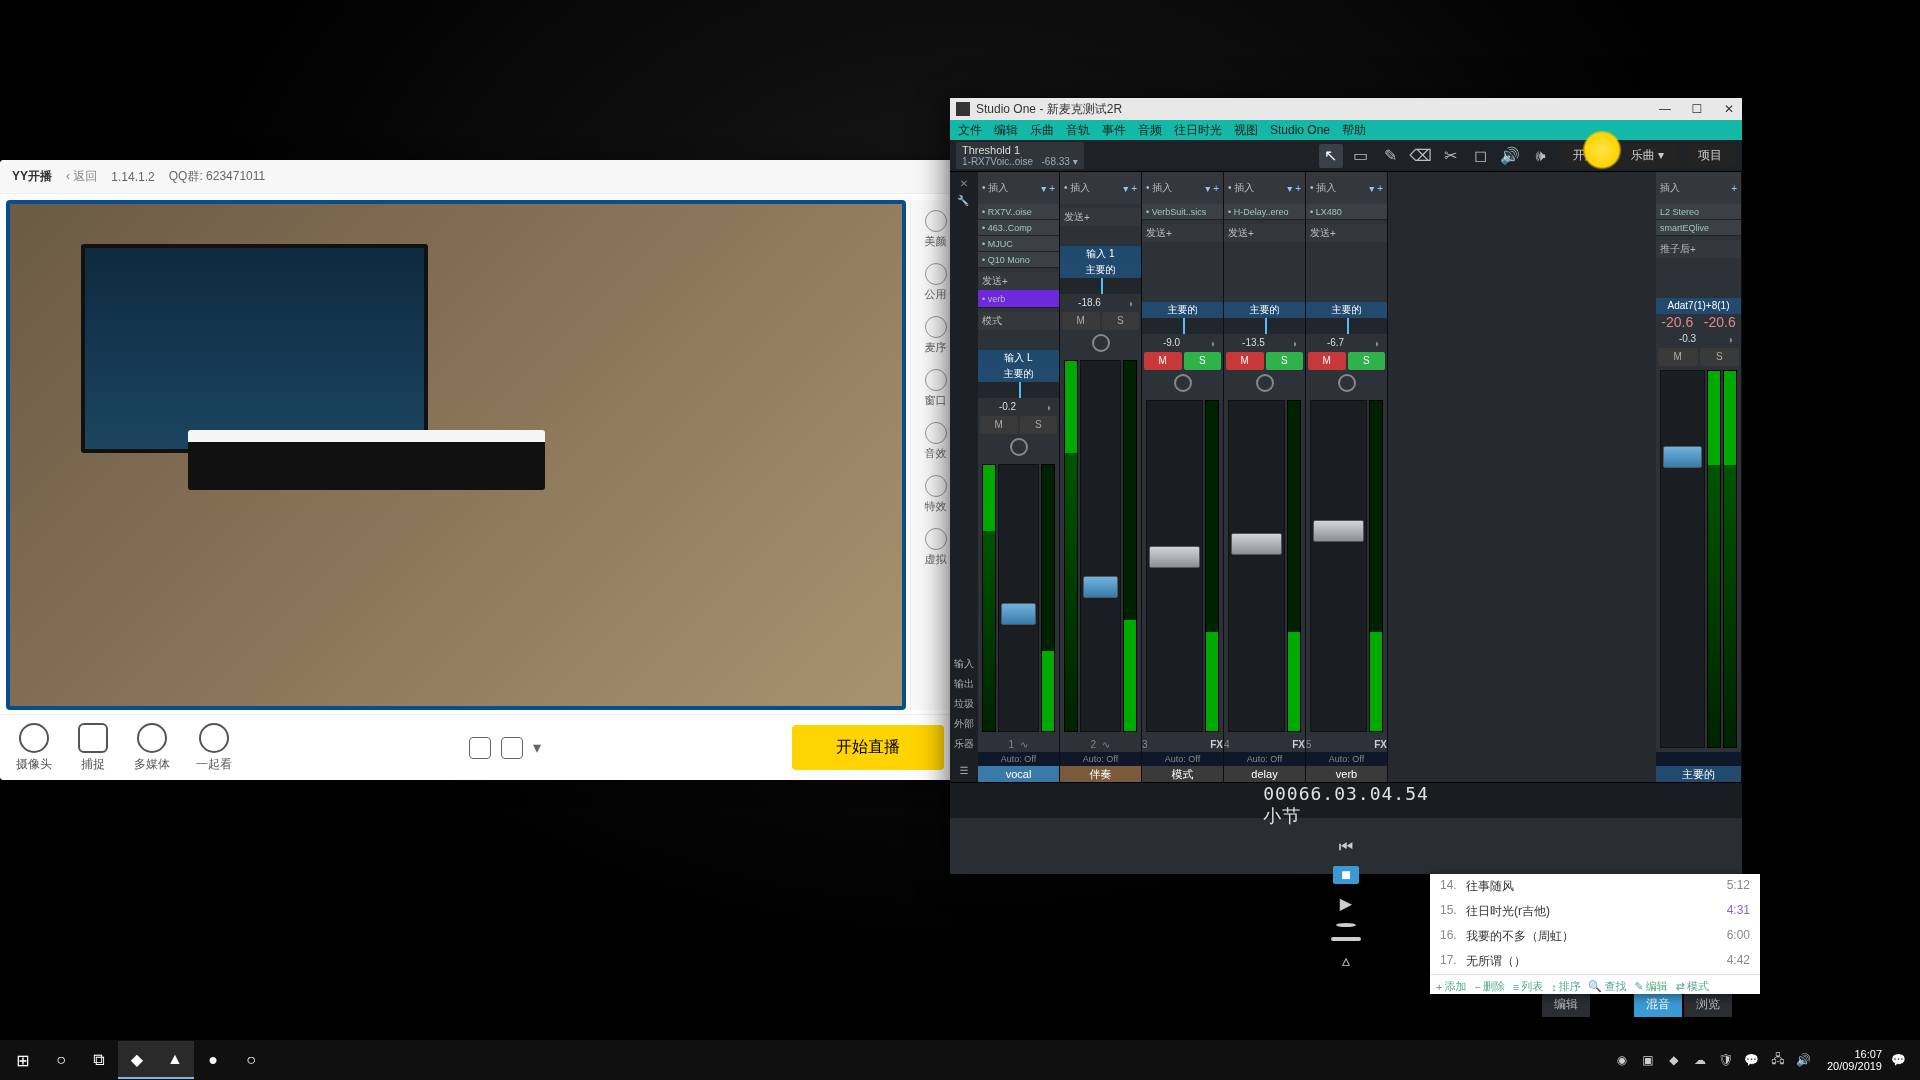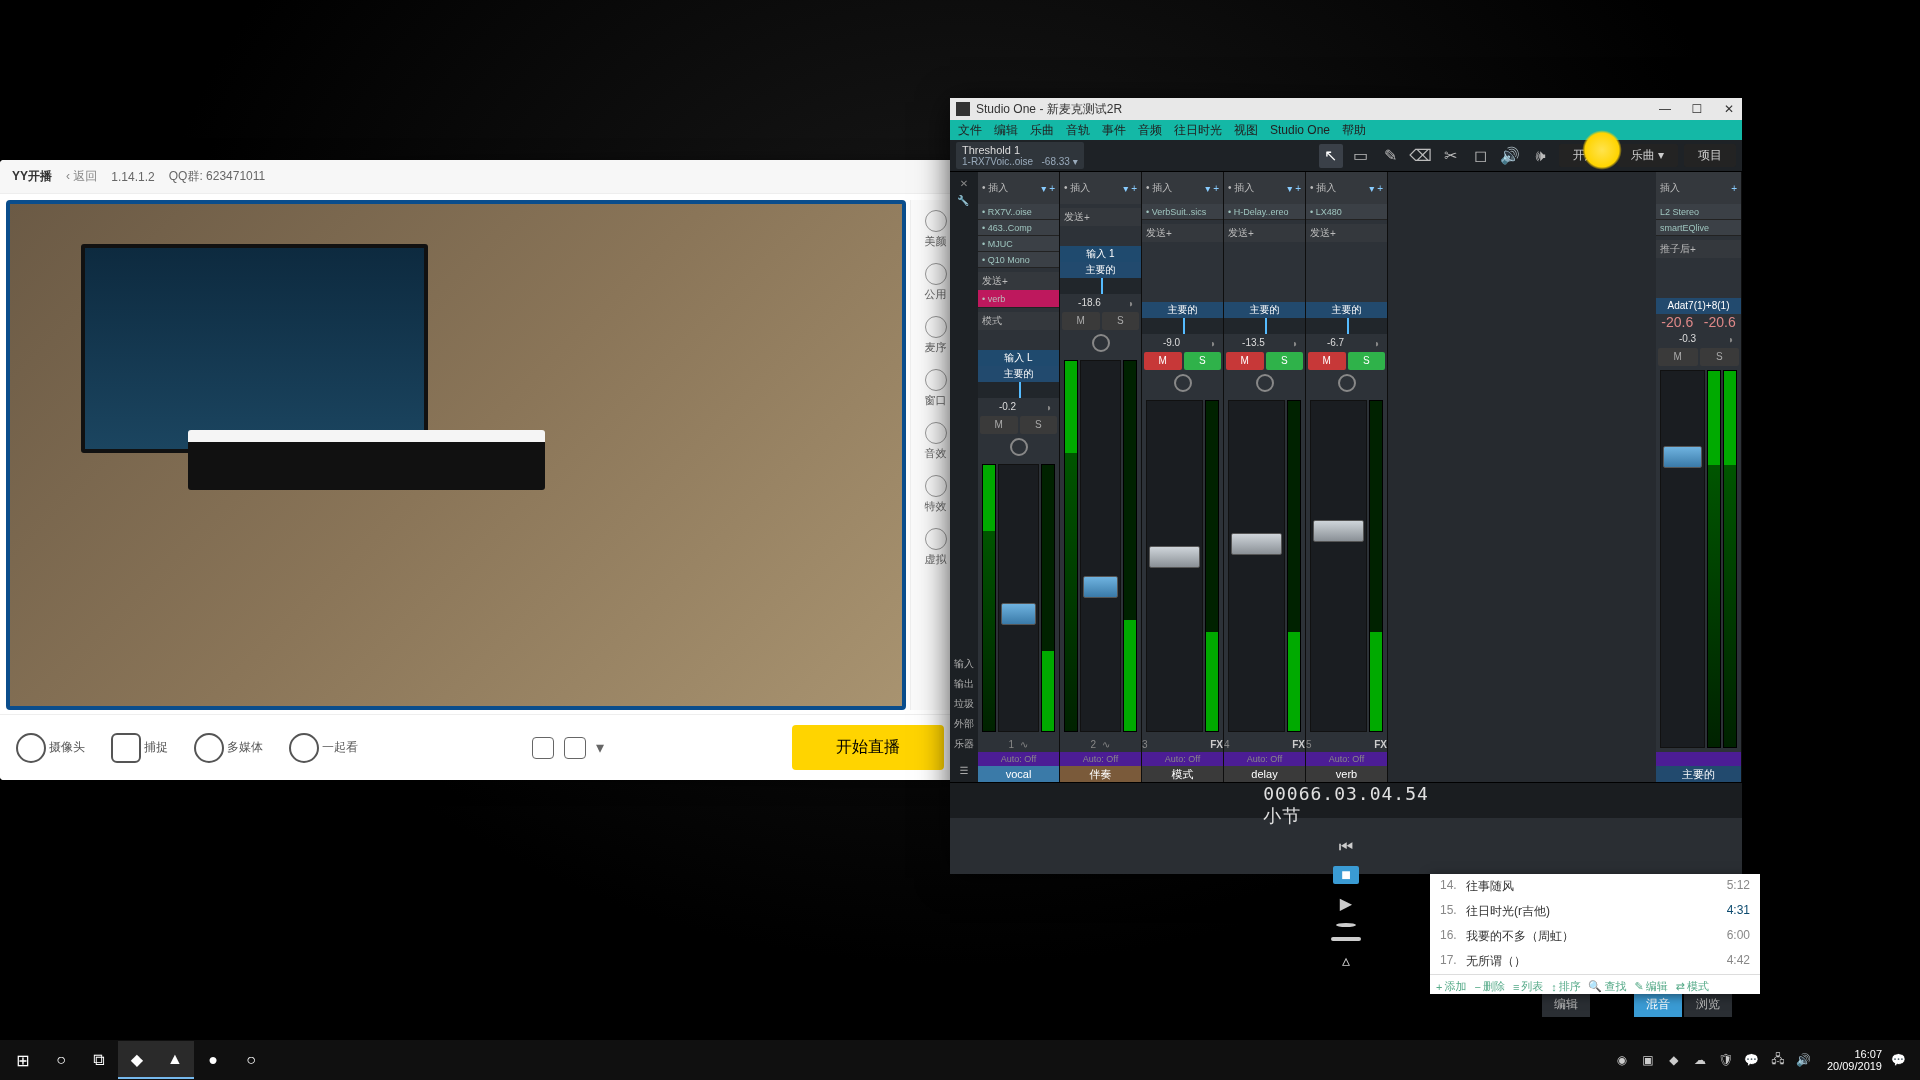--- a/index.html
+++ b/index.html
@@ -13,21 +13,21 @@
 .yy-title { height:34px; background:#f7f7f7; display:flex; align-items:center; gap:14px; padding:0 12px; font-size:12px; color:#666; border-bottom:1px solid #eee; }
 .yy-logo { font-weight:700; color:#333; }
 .yy-back { color:#888; cursor:pointer; }
 .yy-video { position:absolute; left:6px; top:40px; right:54px; bottom:70px; border:4px solid #0a4d8c; border-radius:4px; background:linear-gradient(135deg,#6b5a45 0%,#8a7558 50%,#a89370 100%); overflow:hidden; }
 .yy-video::before { content:""; position:absolute; left:8%; top:8%; width:38%; height:40%; background:linear-gradient(180deg,#0d2a3f,#1b4560); border:4px solid #111; border-radius:3px; }
 .yy-video::after { content:""; position:absolute; left:20%; top:45%; width:40%; height:12%; background:linear-gradient(180deg,#f5f5f5 20%,#111 20%); border-radius:3px; }
 .yy-side { position:absolute; right:0; top:40px; width:50px; bottom:70px; background:#fafafa; border-left:1px solid #eee; display:flex; flex-direction:column; align-items:center; gap:14px; padding-top:10px; font-size:11px; color:#666; }
 .yy-side .itm { display:flex; flex-direction:column; align-items:center; gap:2px; cursor:pointer; }
 .yy-side .ic { width:22px; height:22px; border:1.5px solid #999; border-radius:50%; }
 .yy-bottom { position:absolute; left:0; right:0; bottom:0; height:66px; background:#fff; display:flex; align-items:center; padding:0 16px; gap:26px; border-top:1px solid #eee; }
-.yy-btn { display:flex; flex-direction:row; align-items:center; gap:3px; font-size:12px; color:#555; cursor:pointer; }
+.yy-btn { display:flex; flex-direction:column; align-items:center; gap:3px; font-size:12px; color:#555; cursor:pointer; }
 .yy-btn .bic { width:30px; height:30px; border:2px solid #555; border-radius:6px; }
 .yy-btn .bic.r { border-radius:50%; }
 .yy-start { margin-left:auto; background:#ffd400; color:#000; font-size:16px; font-weight:500; padding:12px 44px; border-radius:4px; cursor:pointer; }
 .yy-microw { display:flex; gap:10px; align-items:center; margin-left:auto; margin-right:14px; }
 .yy-microw .mi { width:22px; height:22px; border:1.5px solid #666; border-radius:4px; }
 
 
 .so-win { position:absolute; left:950px; top:98px; width:792px; height:776px; background:#2a2e33; box-shadow:0 4px 30px rgba(0,0,0,.7); }
 .so-title { height:22px; background:#e8e8e8; display:flex; align-items:center; padding:0 6px; font-size:12px; color:#333; }
 .so-title .wbtns { margin-left:auto; display:flex; gap:18px; }
@@ -49,21 +49,21 @@
 
 .mixer { flex:1; display:flex; gap:0; overflow:hidden; }
 .ch { width:82px; background:#2d3238; border-right:1px solid #0e0e0e; display:flex; flex-direction:column; font-size:10px; color:#bbb; }
 .ch.fx { width:82px; }
 .ch.master { width:86px; margin-left:auto; }
 .ins-hdr { height:18px; background:#34383d; display:flex; align-items:center; padding:16px 4px; gap:4px; }
 .ins-hdr .pl { margin-left:auto; color:#8cf; }
 .ins-list { display:flex; flex-direction:column; }
 .ins { height:16px; background:#3b4046; padding:0 4px; display:flex; align-items:center; border-bottom:1px solid #222; color:#9fc5bf; font-size:9px; overflow:hidden; white-space:nowrap; }
 .send-hdr { height:18px; background:#34383d; padding:0 4px; display:flex; align-items:center; margin-top:4px; }
-.send { height:18px; background:#be185d; padding:0 4px; display:flex; align-items:center; border-bottom:1px solid #222; font-size:9px; }
+.send { height:18px; background:#6d28d9; padding:0 4px; display:flex; align-items:center; border-bottom:1px solid #222; font-size:9px; }
 .io-row { height:16px; background:#1f4a6e; color:#fff; text-align:center; line-height:16px; font-size:10px; }
 .io-row.main { background:#224a6e; }
 .pan { height:16px; background:#21262b; position:relative; }
 .pan .tick { position:absolute; top:0; width:2px; height:100%; background:#5bf; }
 .valrow { display:flex; height:18px; }
 .valrow .db { flex:1; text-align:center; line-height:18px; color:#ddd; }
 .valrow .dia { width:22px; height:18px; display:flex; align-items:center; justify-content:center; color:#888; }
 .msrow { display:flex; height:18px; gap:2px; padding:0 2px; }
 .msrow .m,.msrow .s { flex:1; text-align:center; line-height:18px; border-radius:2px; cursor:pointer; }
 .msrow .m { background:#3a3a3a; color:#aaa; }
@@ -72,21 +72,21 @@
 .msrow .s.on { background:#2fb24a; color:#fff; }
 
 .fader-area { flex:1; display:flex; padding:4px; gap:2px; min-height:170px; }
 .meter { width:14px; background:linear-gradient(180deg,#0a0 0%,#0a0 25%,#050 25%,#020 100%); border:1px solid #000; }
 .meter.low { background:linear-gradient(180deg,#020 0%,#020 70%,#0a0 70%); }
 .fader-tr { flex:1; background:#1a1d21; position:relative; border:1px solid #111; }
 .fader-cap { position:absolute; left:2px; right:2px; height:22px; background:linear-gradient(180deg,#cfd5da,#8a9096); border:1px solid #555; border-radius:2px; cursor:pointer; }
 .fader-cap.blue { background:linear-gradient(180deg,#6fb3e0,#3a7aa8); }
 .knob { width:18px; height:18px; border:2px solid #888; border-radius:50%; margin:4px auto; }
 
-.auto { height:14px; background:#4c1d95; color:#888; text-align:center; line-height:14px; font-size:9px; }
+.auto { height:14px; background:#0f172a; color:#888; text-align:center; line-height:14px; font-size:9px; }
 .chname { height:16px; text-align:center; line-height:16px; color:#fff; font-size:11px; }
 .chname.vocal { background:#3a7aa8; }
 .chname.bk { background:#7a5a3a; }
 .chname.fx { background:#3a3a3a; }
 .chname.main { background:#224a6e; }
 
 .so-transport { height:36px; background:#1a1d20; display:flex; align-items:center; gap:10px; padding:0 10px; border-top:1px solid #000;flex-direction:column; }
 .tc { font-family:monospace; font-size:18px; color:#e0e0e0; letter-spacing:1px; }
 .tbtn { width:26px; height:26px; display:flex; align-items:center; justify-content:center; color:#ccc; cursor:pointer; }
 .tbtn.stop { background:#3a9bd4; color:#fff; border-radius:2px; }
@@ -514,21 +514,21 @@
 <div class="playlist">
   <div id="pl-rows">
       <div class="row">
         <span style="width:26px;color:#888">14.</span>
         <span class="t">往事随风</span>
         <span style="color:#888">5:12</span>
       </div>
       <div class="row">
         <span style="width:26px;color:#888">15.</span>
         <span class="t">往日时光(r吉他)</span>
-        <span style="color:#0c4a6e">4:31</span>
+        <span style="color:#8b5cf6">4:31</span>
       </div>
       <div class="row">
         <span style="width:26px;color:#888">16.</span>
         <span class="t">我要的不多（周虹）</span>
         <span style="color:#888">6:00</span>
       </div>
       <div class="row">
         <span style="width:26px;color:#888">17.</span>
         <span class="t">无所谓（）</span>
         <span style="color:#888">4:42</span>

